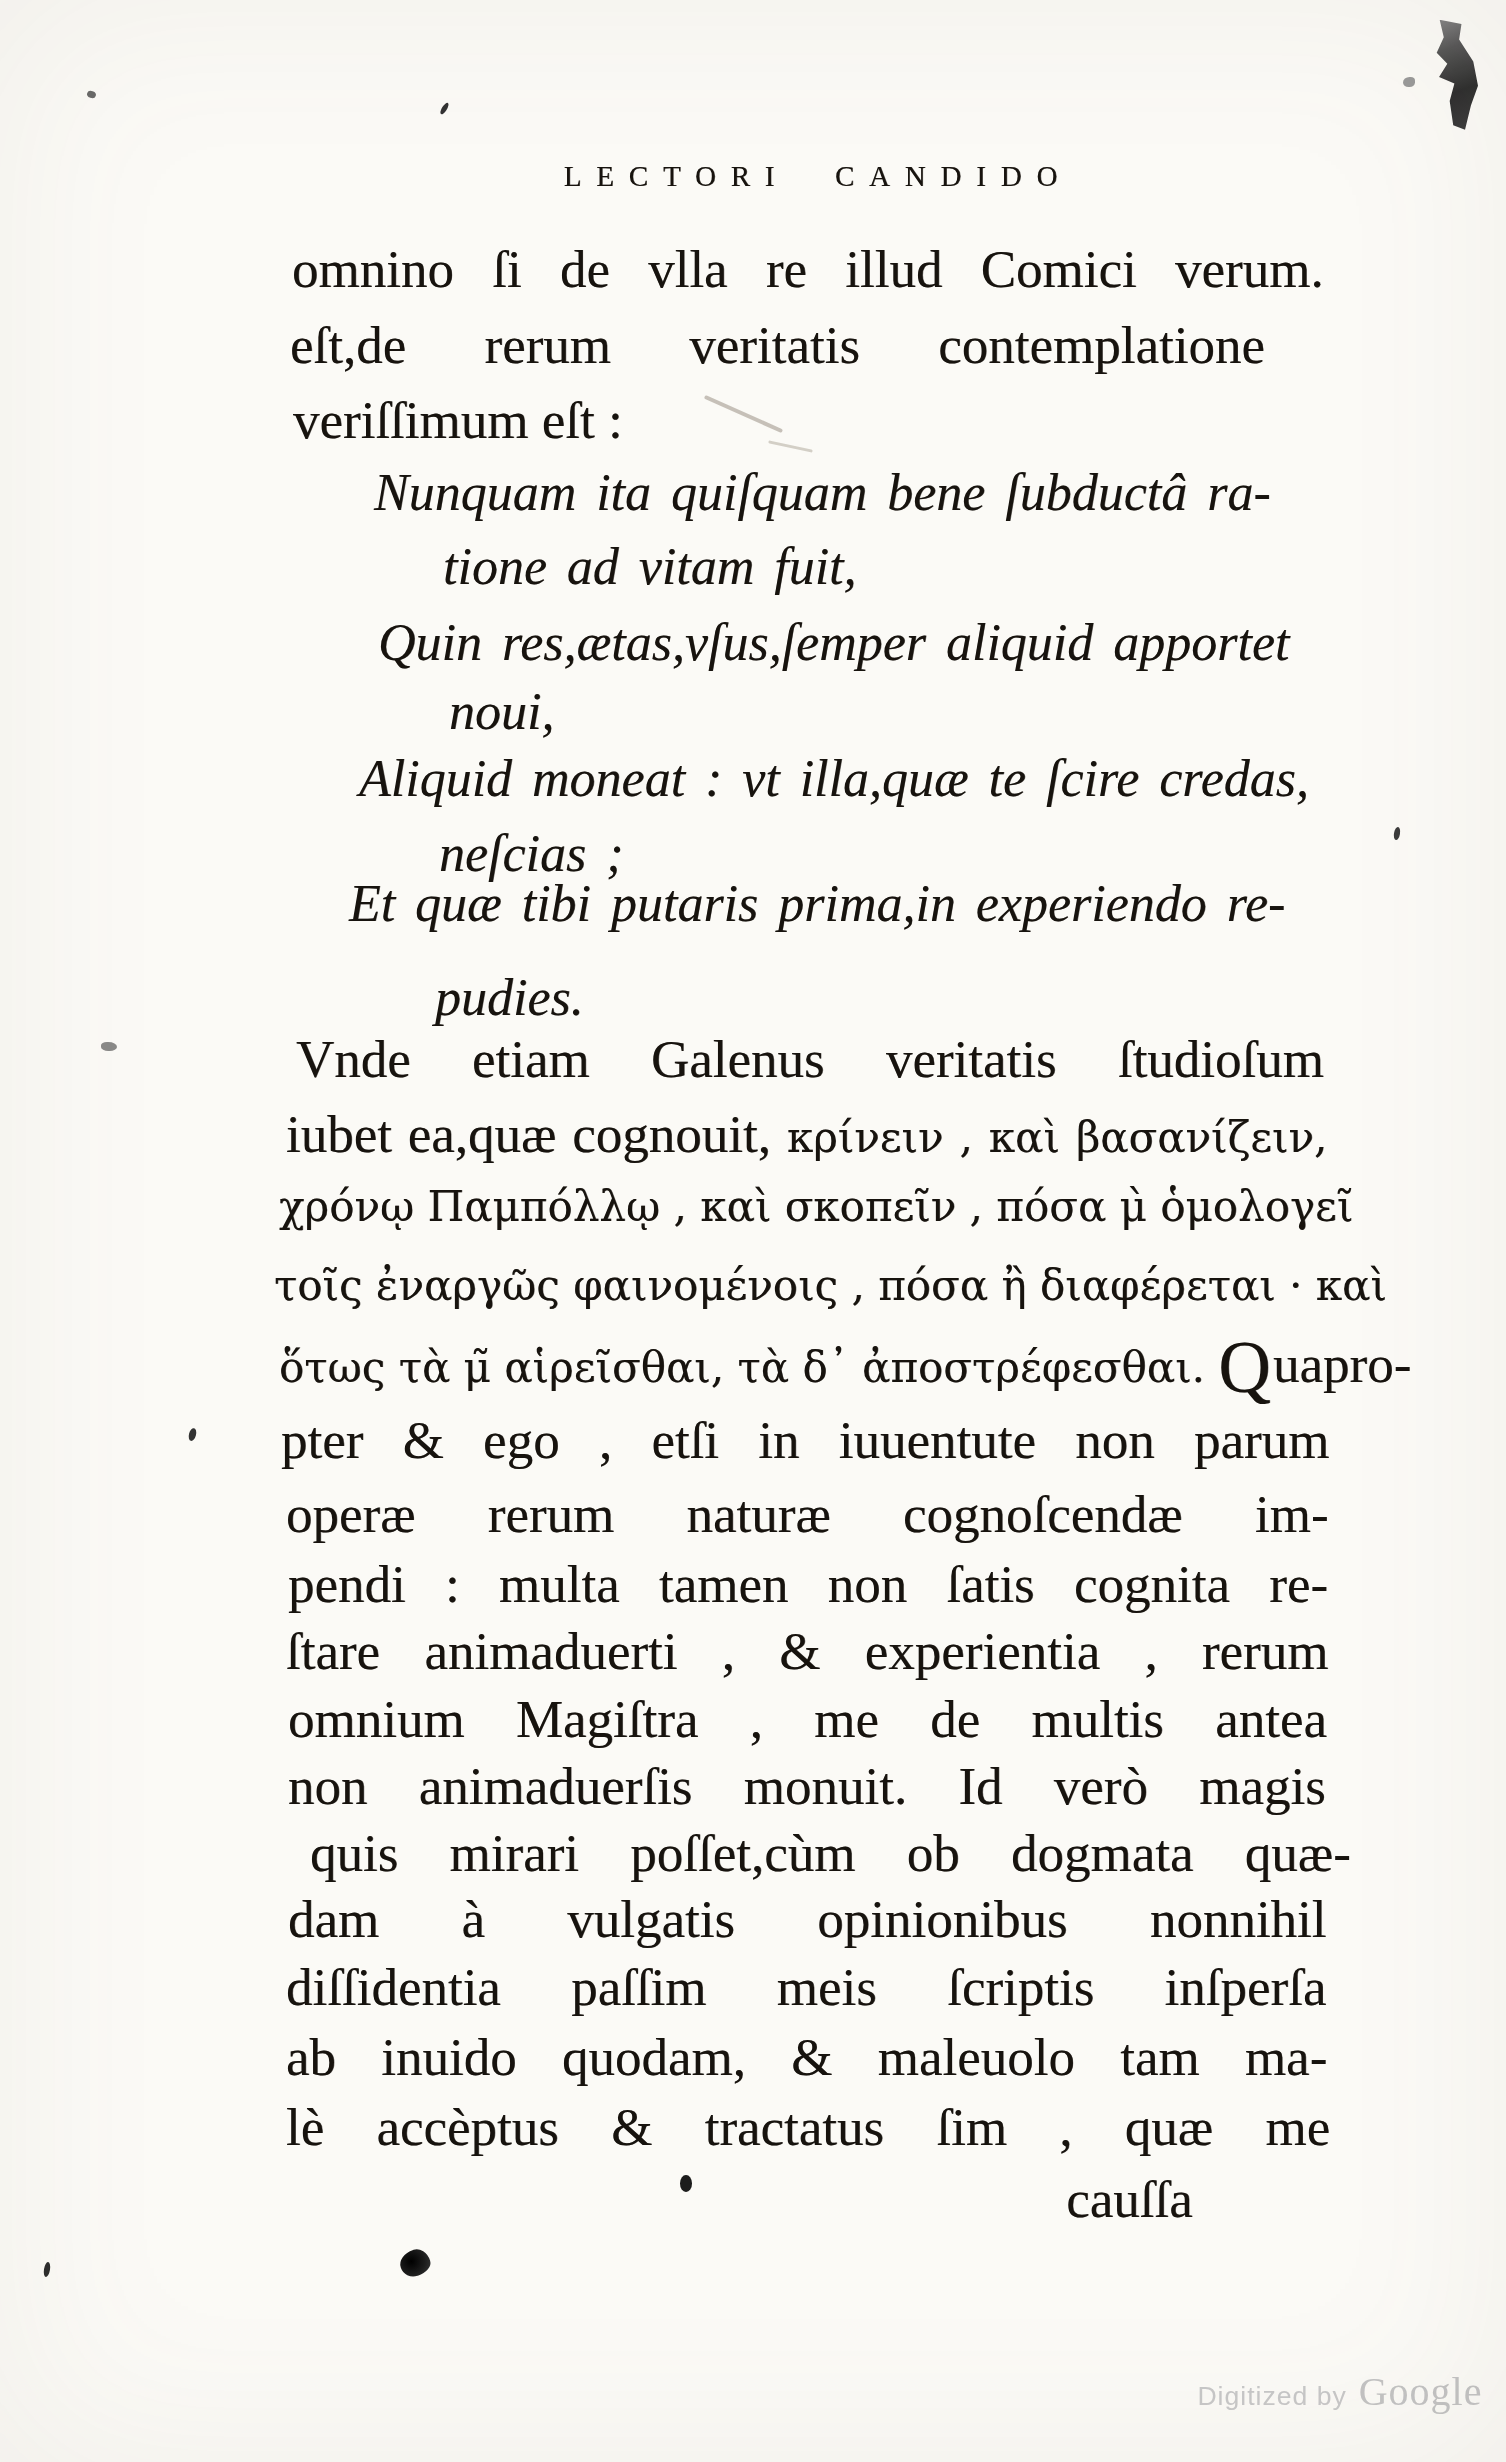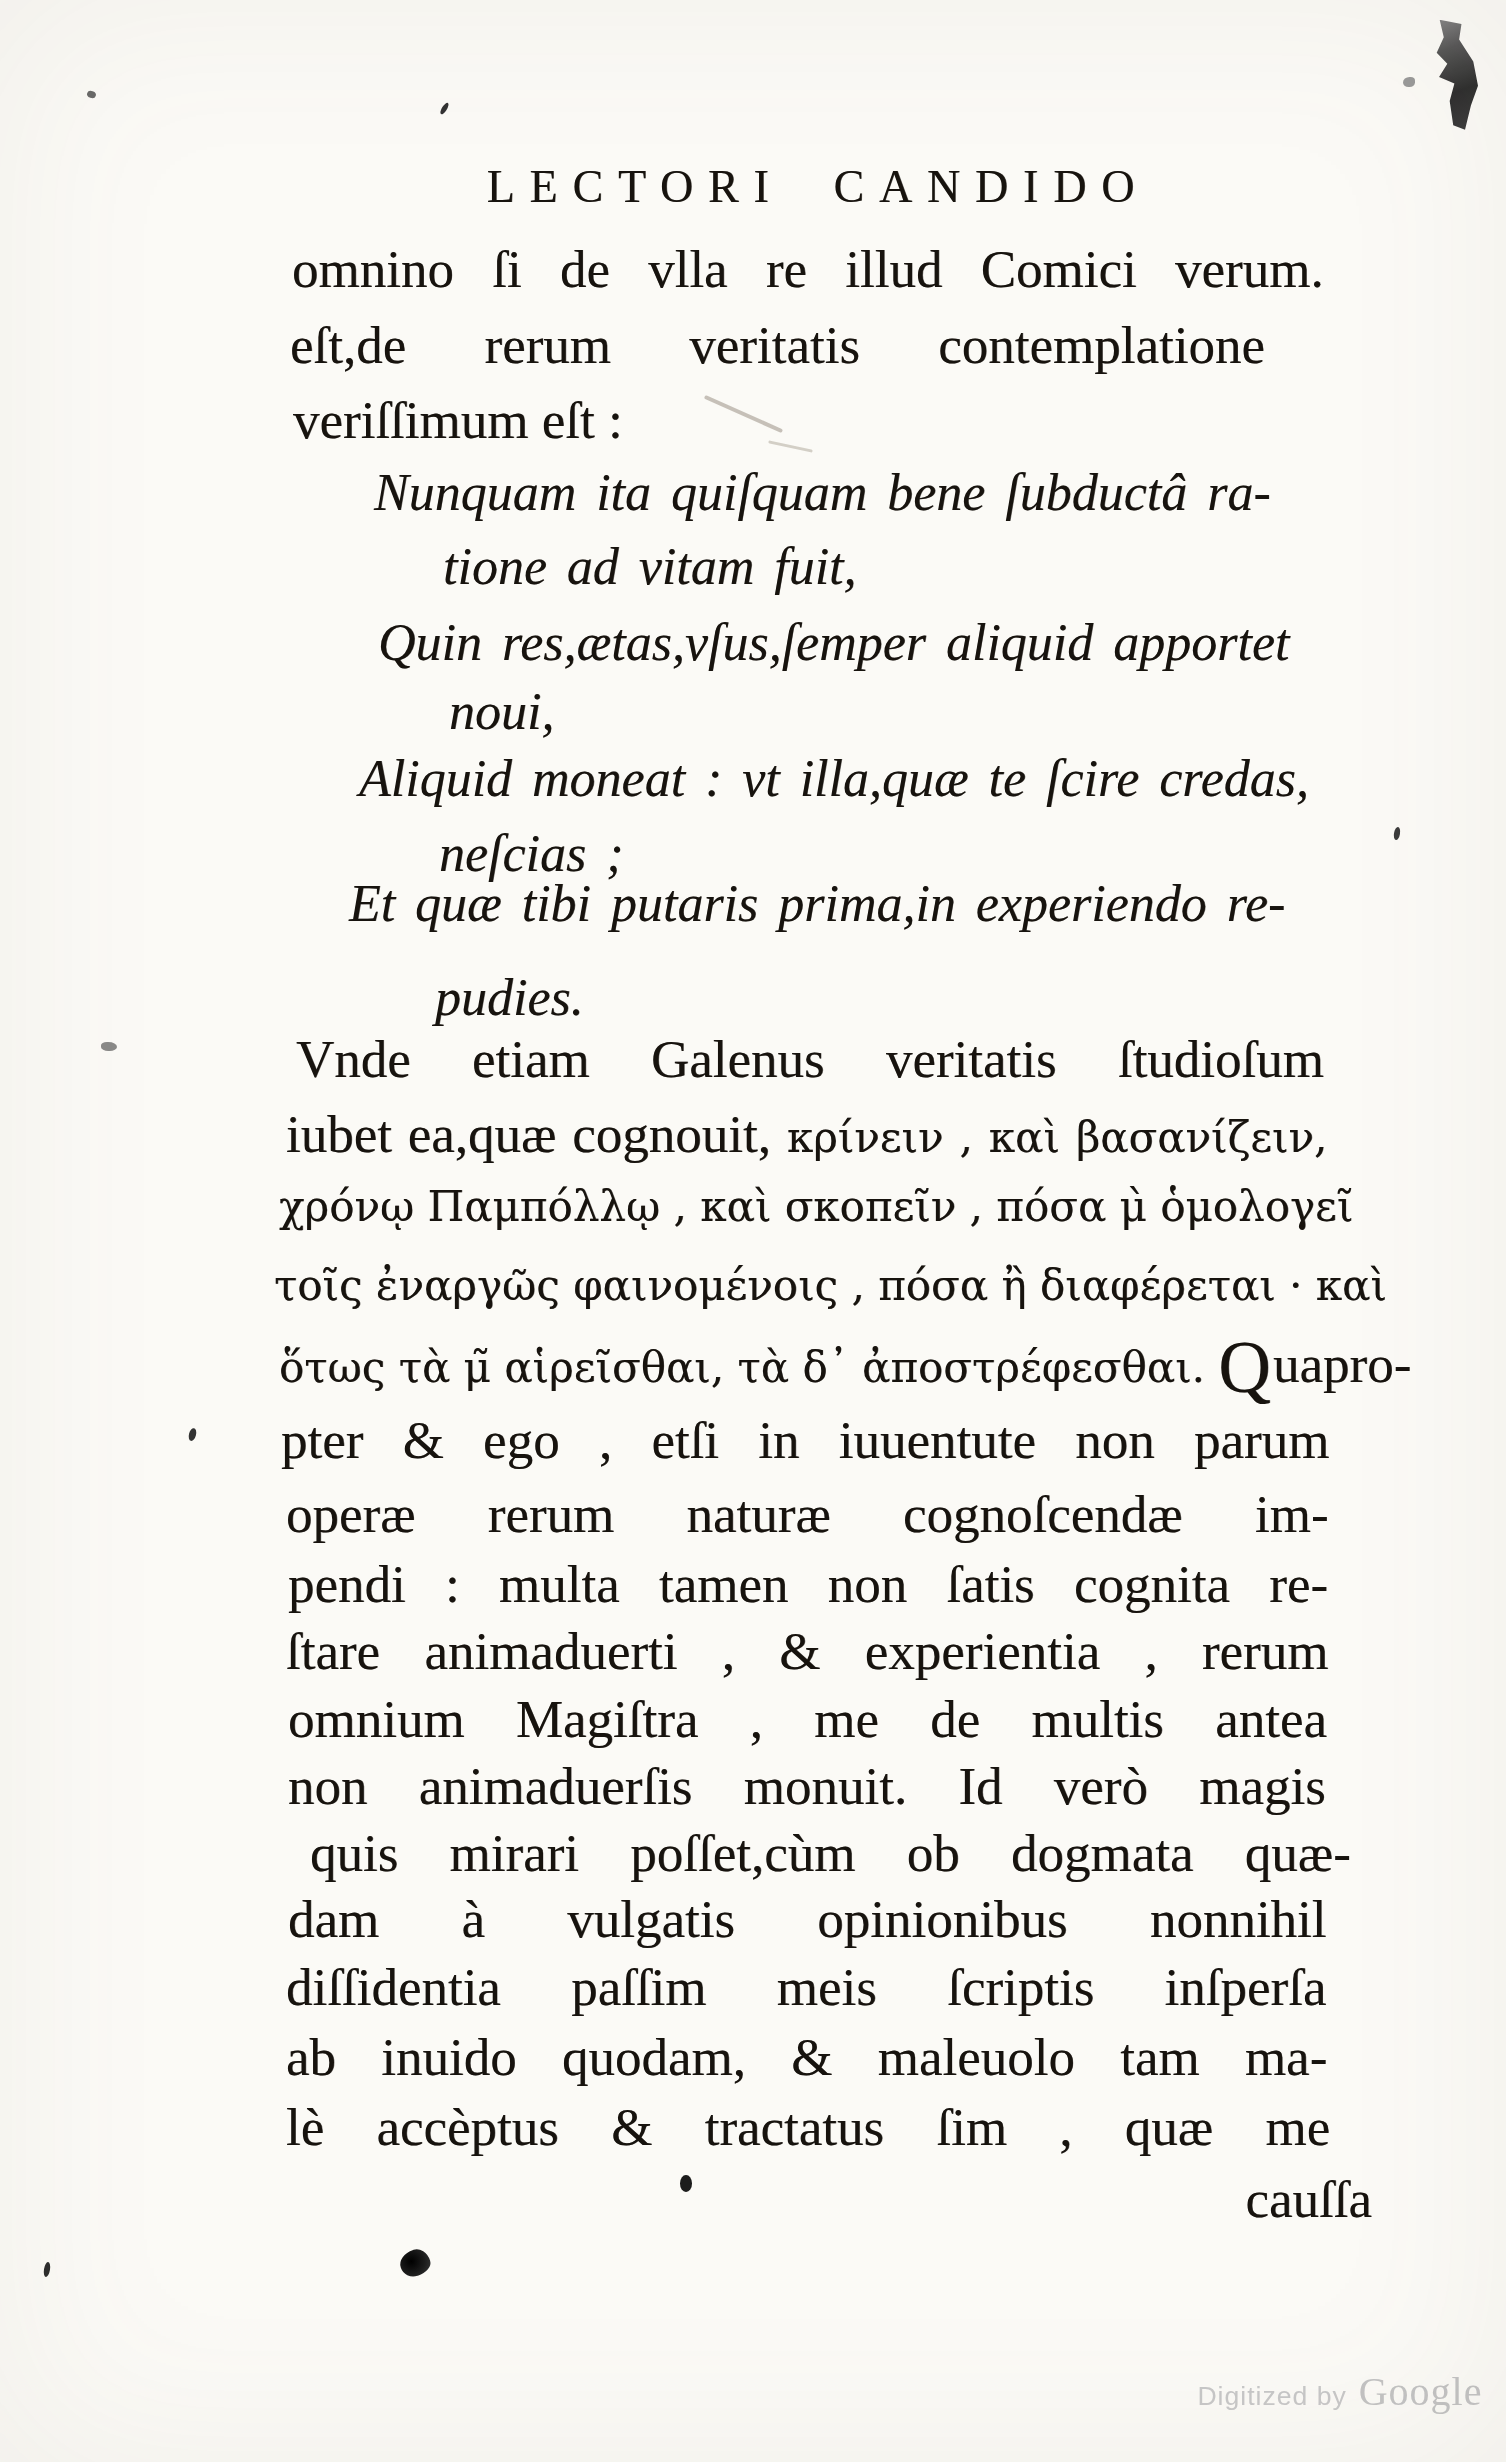--- a/index.html
+++ b/index.html
@@ -18,26 +18,26 @@
     position:absolute;height:77px;line-height:77px;white-space:nowrap;
     font-size:53px;
     text-shadow:0.4px 0 0 rgba(23,19,14,.55);
   }
   .k-r{font-style:normal;}
   .k-i{font-style:italic;font-size:52px;word-spacing:6.9px;}
   .k-g{font-family:"DejaVu Serif",serif;font-size:42px;}
   .k-Q{font-size:73px;vertical-align:-9.9px;letter-spacing:2px;}
   #page-header{
     position:absolute;left:296px;top:160px;width:1044px;height:77px;
-    text-align:center;font-size:46px;letter-spacing:14.8px;word-spacing:23.6px;
+    text-align:center;font-size:29px;letter-spacing:14.8px;word-spacing:23.6px;
     text-shadow:0.5px 0 0 rgba(23,19,14,.6);
   }
   #catchword{
     position:absolute;left:887px;top:2161px;width:485px;height:77px;
-    line-height:77px;text-align:right;font-size:53px;
+    line-height:77px;text-align:center;font-size:53px;
     text-shadow:0.4px 0 0 rgba(23,19,14,.55);
   }
   #google-credit{
     position:absolute;right:23.6px;top:2368px;
     display:flex;align-items:baseline;gap:11.8px;
     font-family:"Liberation Sans","DejaVu Sans",sans-serif;
   }
   #credit-prefix{font-size:26.6px;color:#c8c8c8;letter-spacing:1px;}
   #credit-logo{
     font-family:"Liberation Serif","DejaVu Serif",serif;

